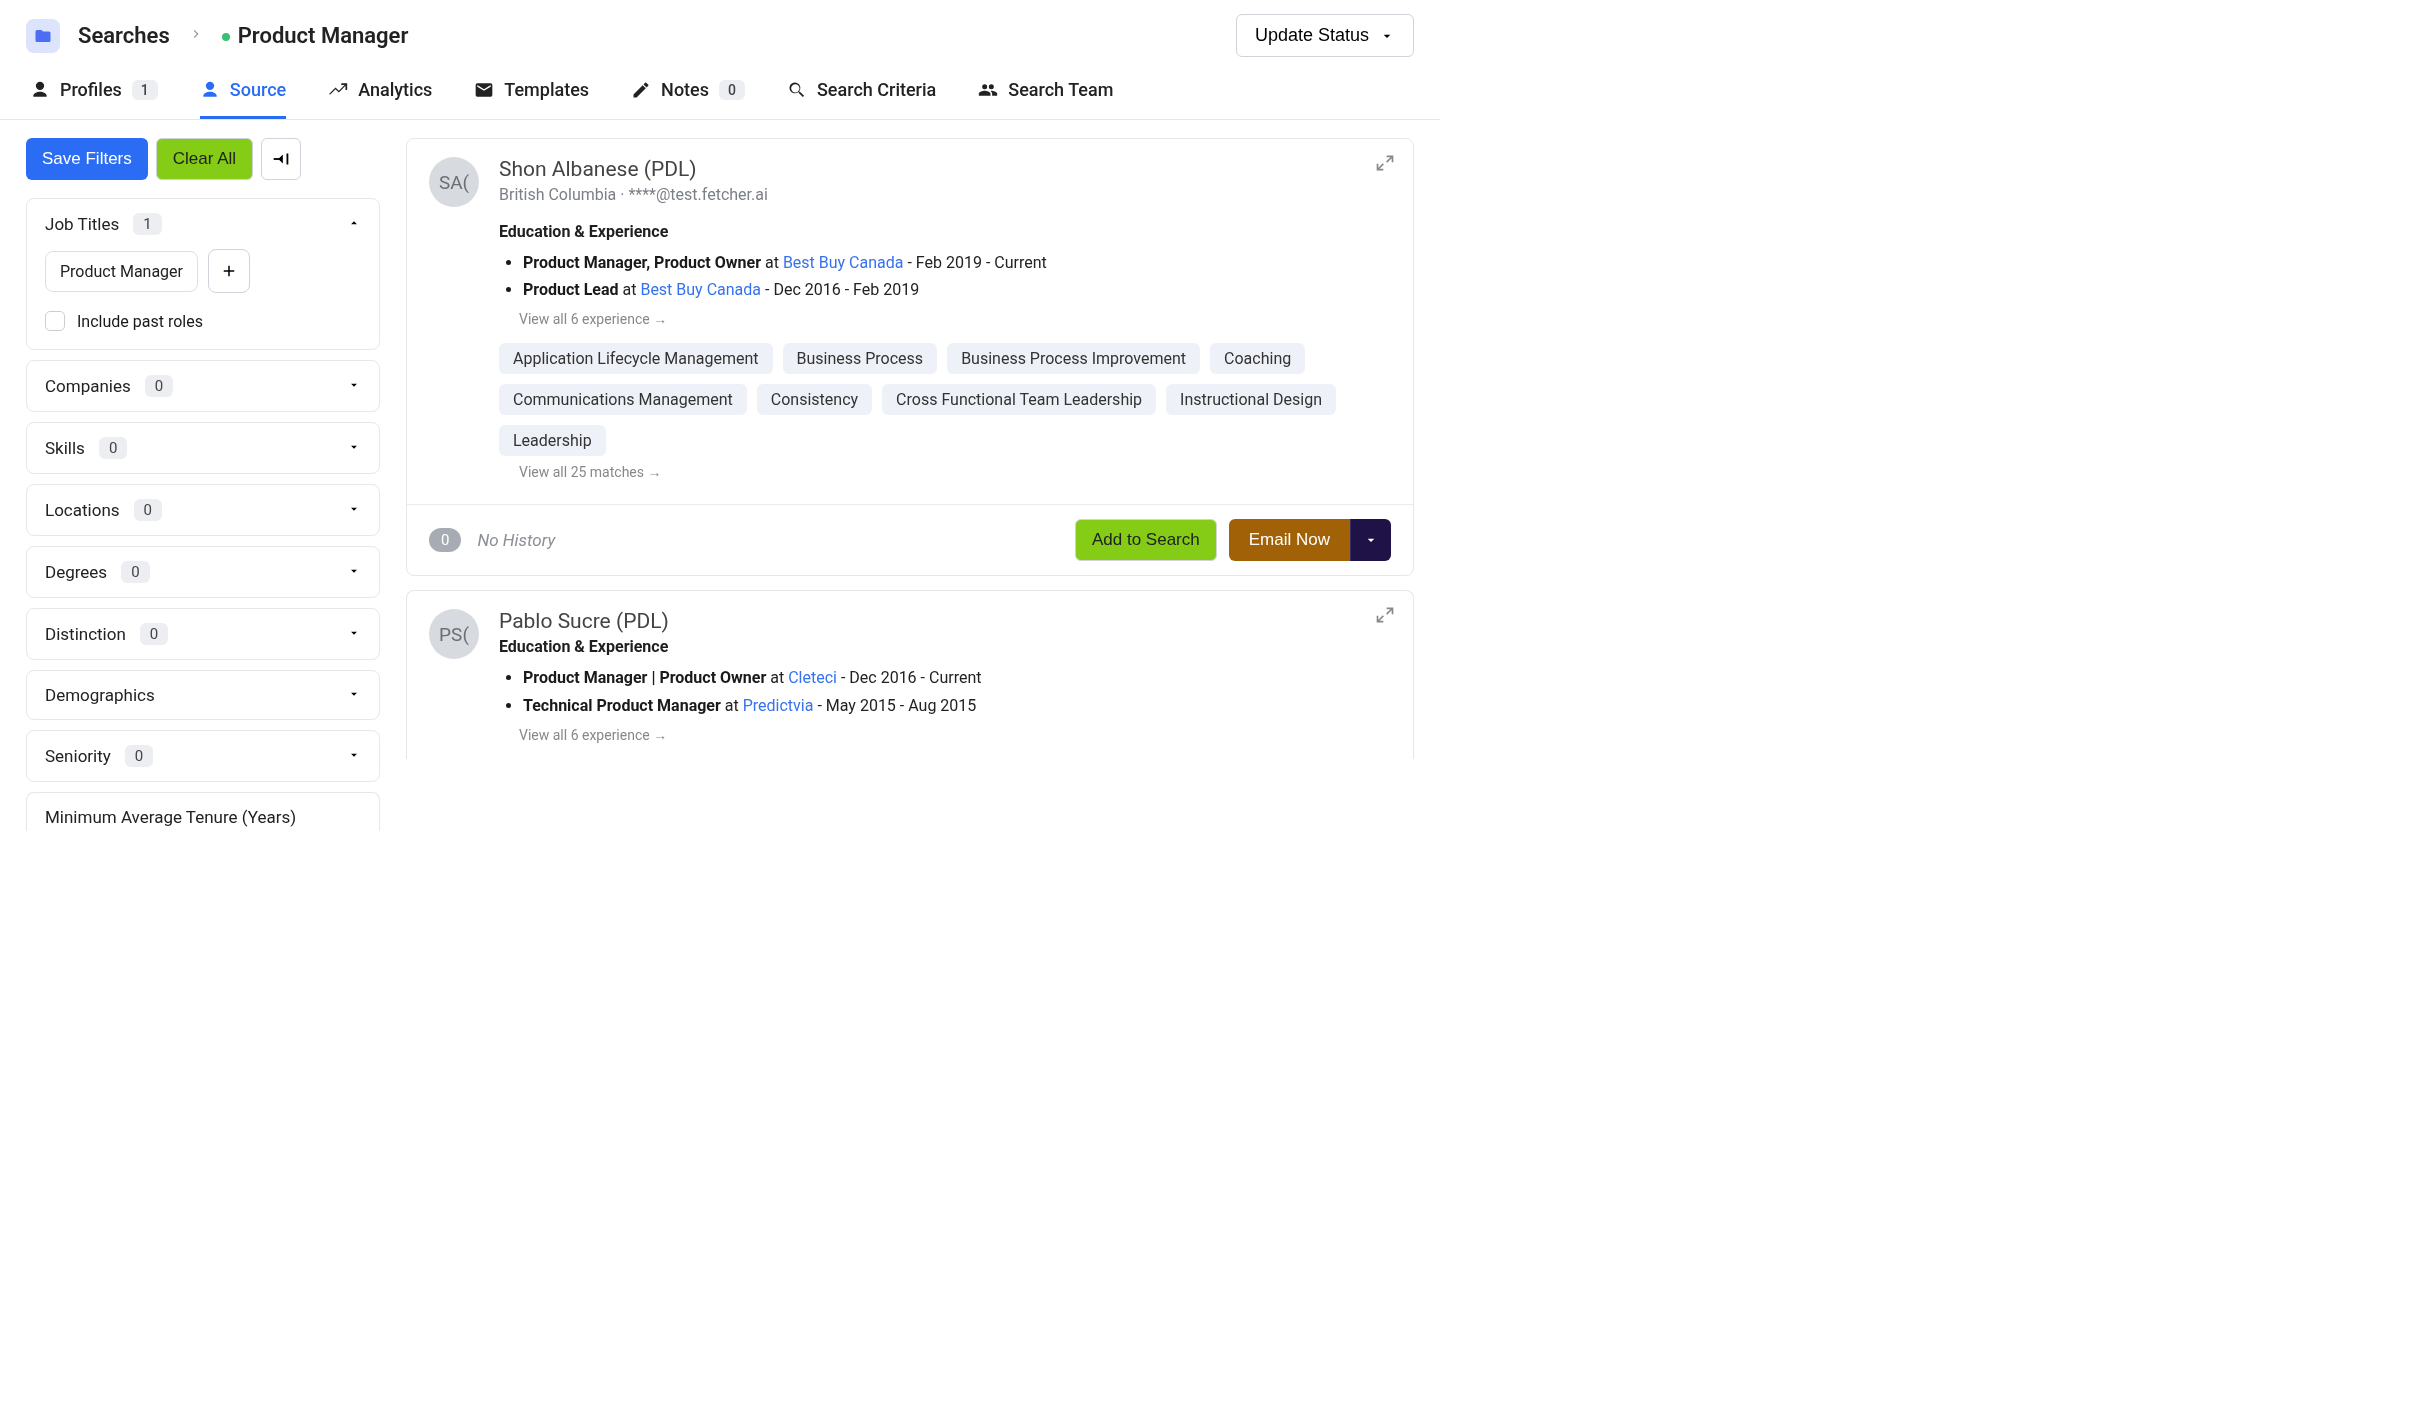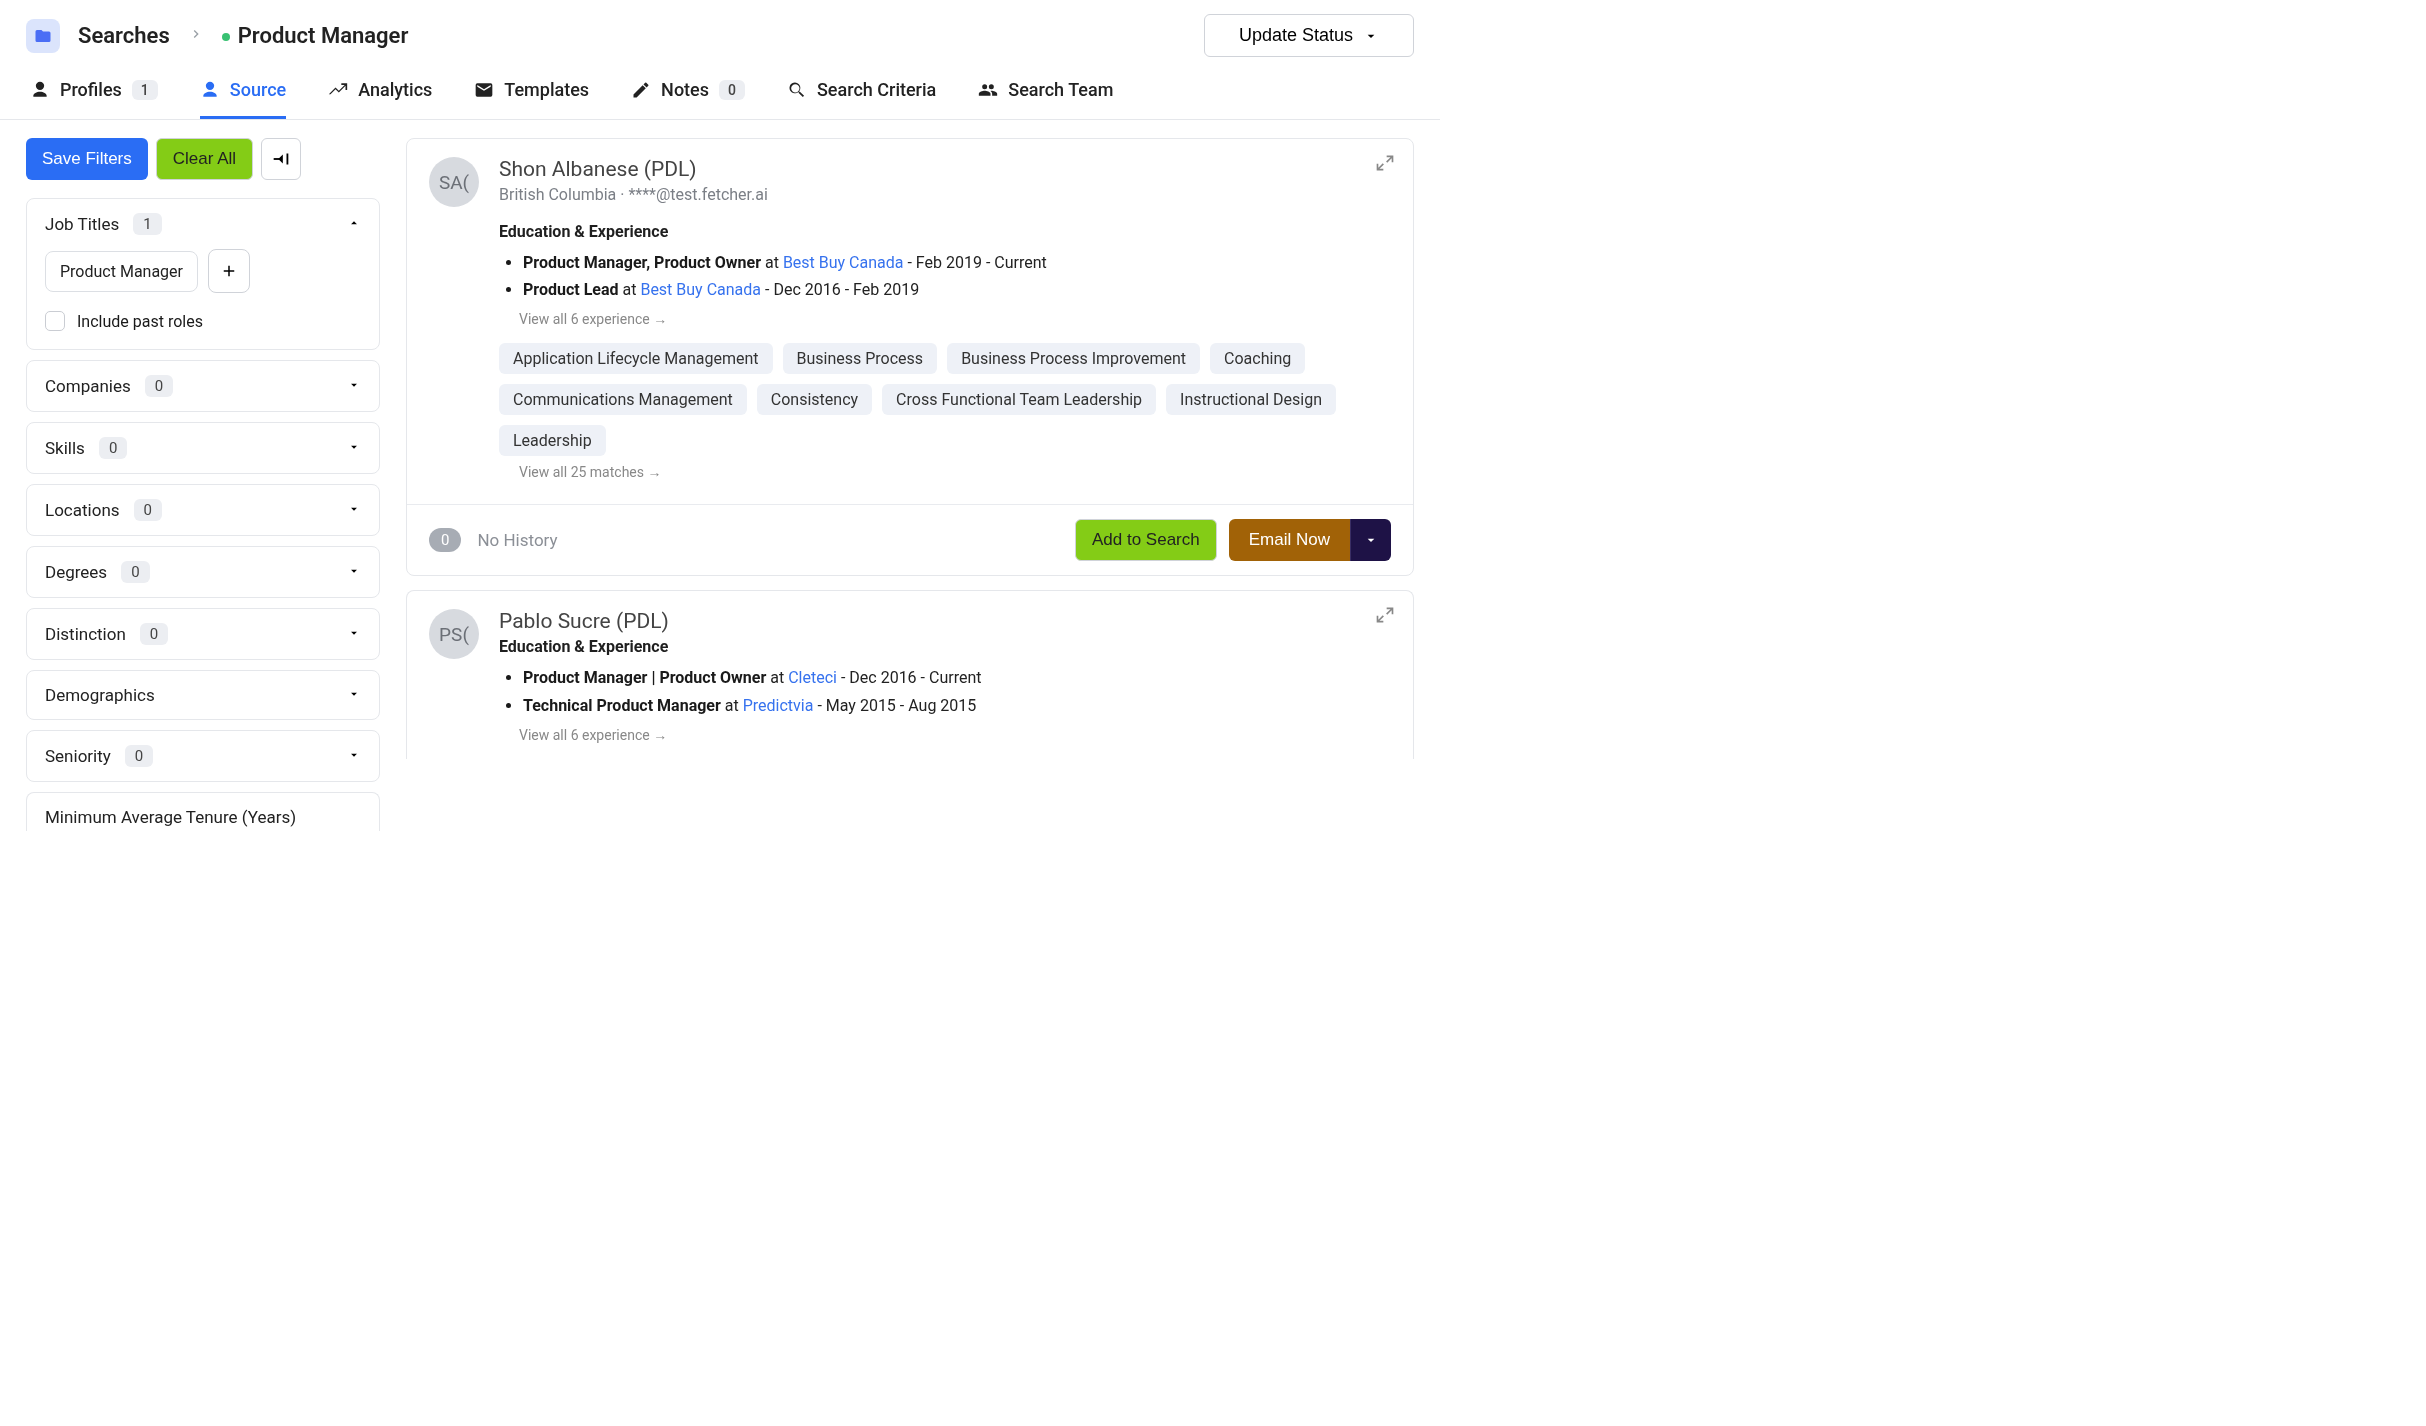--- a/index.html
+++ b/index.html
@@ -29,21 +29,21 @@
   background: #dbe4fc;
   display: flex; align-items: center; justify-content: center;
 }
 .folder-badge svg { fill: #4b6ef5; }
 .breadcrumb-text { font-size: 22px; font-weight: 600; color: #222; }
 .chevron-sep { color: #9aa0a6; }
 .status-dot { display:inline-block; width:8px; height:8px; border-radius:50%; background:#38c172; margin-right:8px; vertical-align: middle;}
 .update-status-btn {
   display: flex; align-items: center; gap: 10px;
   border: 1px solid #d0d3d9; border-radius: 6px;
-  padding: 10px 34px; font-size: 18px; font-weight: 500;
+  padding: 10px 18px; font-size: 18px; font-weight: 500;
   background: #fff; cursor: pointer;
 }
 
 
 .tabs {
   display: flex; gap: 42px;
   padding: 16px 30px 0 30px;
   border-bottom: 1px solid #e5e7eb;
 }
 .tab {
@@ -148,21 +148,21 @@
 }
 
 .card-footer {
   border-top: 1px solid #e9ebef; display:flex; align-items:center; justify-content:space-between;
   padding: 14px 22px;
 }
 .history { display:flex; align-items:center; gap:16px; }
 .hist-badge {
   background:#a7acb4; color:#fff; border-radius: 20px; padding:3px 12px; font-size:15px;
 }
-.hist-text { color:#8b8f96; font-size:17px; }
+.hist-text { color:#8b8f96; font-size:17px;font-style:italic; }
 
 .footer-actions { display:flex; gap:12px; align-items:stretch; }
 .email-group { display:flex; }
 .btn-dark {
   background:#a16207; color:#fff; border:none; border-radius:6px 0 0 6px; padding:10px 20px; font-size:17px; cursor:pointer;
 }
 .btn-dark-drop {
   background:#1e1246; color:#fff; border:none; border-left:1px solid #3a2e64;
   border-radius:0 6px 6px 0; padding:0 12px; cursor:pointer; display:flex; align-items:center; justify-content:center;
 }

